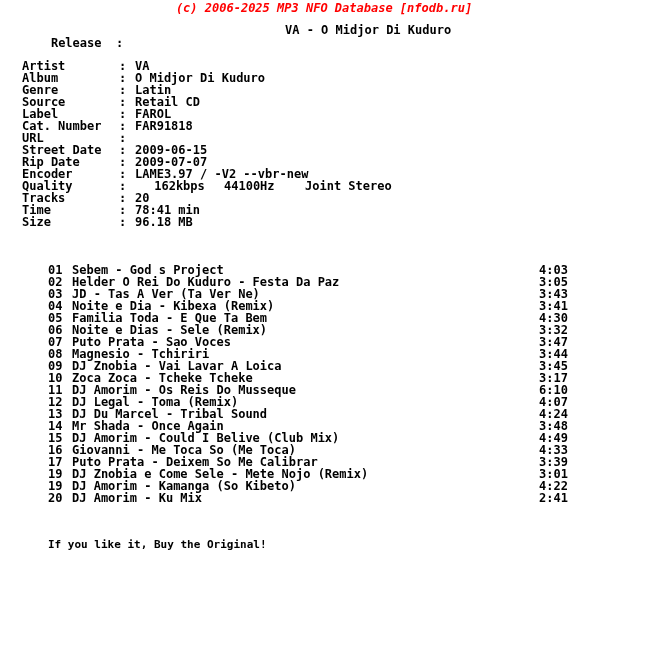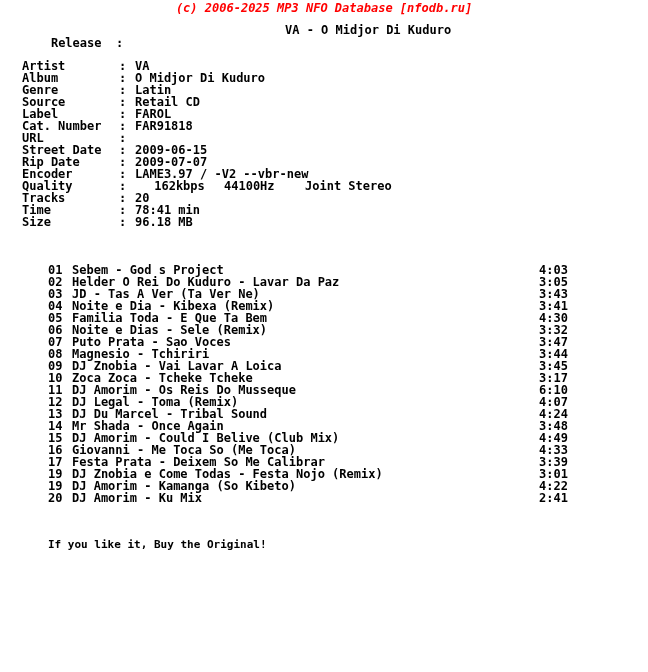--- a/index.html
+++ b/index.html
@@ -140,36 +140,36 @@
 
   <div class="release-row">
     <span class="release-label">Release  :</span>
     <span class="release-title">VA - O Midjor Di Kuduro</span>
   </div>
 
   <div class="info"><div class="info-row"><span class="info-key">Artist</span><span class="info-sep">:</span><span class="info-val">VA</span></div><div class="info-row"><span class="info-key">Album</span><span class="info-sep">:</span><span class="info-val">O Midjor Di Kuduro</span></div><div class="info-row"><span class="info-key">Genre</span><span class="info-sep">:</span><span class="info-val">Latin</span></div><div class="info-row"><span class="info-key">Source</span><span class="info-sep">:</span><span class="info-val">Retail CD</span></div><div class="info-row"><span class="info-key">Label</span><span class="info-sep">:</span><span class="info-val">FAROL</span></div><div class="info-row"><span class="info-key">Cat. Number</span><span class="info-sep">:</span><span class="info-val">FAR91818</span></div><div class="info-row"><span class="info-key">URL</span><span class="info-sep">:</span><span class="info-val"></span></div><div class="info-row"><span class="info-key">Street Date</span><span class="info-sep">:</span><span class="info-val">2009-06-15</span></div><div class="info-row"><span class="info-key">Rip Date</span><span class="info-sep">:</span><span class="info-val">2009-07-07</span></div><div class="info-row"><span class="info-key">Encoder</span><span class="info-sep">:</span><span class="info-val">LAME3.97 / -V2 --vbr-new</span></div><div class="info-row"><span class="info-key">Quality</span><span class="info-sep">:</span><span class="q-bitrate">162kbps</span><span class="q-freq">44100Hz</span><span class="q-mode">Joint Stereo</span></div><div class="info-row"><span class="info-key">Tracks</span><span class="info-sep">:</span><span class="info-val">20</span></div><div class="info-row"><span class="info-key">Time</span><span class="info-sep">:</span><span class="info-val">78:41 min</span></div><div class="info-row"><span class="info-key">Size</span><span class="info-sep">:</span><span class="info-val">96.18 MB</span></div></div>
 
   <div class="tracks">
       <div class="track-row"><span class="track-num">01</span><span class="track-title">Sebem - God s Project</span><span class="track-time">4:03</span></div>
-      <div class="track-row"><span class="track-num">02</span><span class="track-title">Helder O Rei Do Kuduro - Lavar Da Paz</span><span class="track-time">3:05</span></div>
+      <div class="track-row"><span class="track-num">02</span><span class="track-title">Helder O Rei Do Kuduro - Festa Da Paz</span><span class="track-time">3:05</span></div>
       <div class="track-row"><span class="track-num">03</span><span class="track-title">JD - Tas A Ver (Ta Ver Ne)</span><span class="track-time">3:43</span></div>
       <div class="track-row"><span class="track-num">04</span><span class="track-title">Noite e Dia - Kibexa (Remix)</span><span class="track-time">3:41</span></div>
       <div class="track-row"><span class="track-num">05</span><span class="track-title">Familia Toda - E Que Ta Bem</span><span class="track-time">4:30</span></div>
       <div class="track-row"><span class="track-num">06</span><span class="track-title">Noite e Dias - Sele (Remix)</span><span class="track-time">3:32</span></div>
       <div class="track-row"><span class="track-num">07</span><span class="track-title">Puto Prata - Sao Voces</span><span class="track-time">3:47</span></div>
       <div class="track-row"><span class="track-num">08</span><span class="track-title">Magnesio - Tchiriri</span><span class="track-time">3:44</span></div>
       <div class="track-row"><span class="track-num">09</span><span class="track-title">DJ Znobia - Vai Lavar A Loica</span><span class="track-time">3:45</span></div>
       <div class="track-row"><span class="track-num">10</span><span class="track-title">Zoca Zoca - Tcheke Tcheke</span><span class="track-time">3:17</span></div>
       <div class="track-row"><span class="track-num">11</span><span class="track-title">DJ Amorim - Os Reis Do Musseque</span><span class="track-time">6:10</span></div>
       <div class="track-row"><span class="track-num">12</span><span class="track-title">DJ Legal - Toma (Remix)</span><span class="track-time">4:07</span></div>
       <div class="track-row"><span class="track-num">13</span><span class="track-title">DJ Du Marcel - Tribal Sound</span><span class="track-time">4:24</span></div>
       <div class="track-row"><span class="track-num">14</span><span class="track-title">Mr Shada - Once Again</span><span class="track-time">3:48</span></div>
       <div class="track-row"><span class="track-num">15</span><span class="track-title">DJ Amorim - Could I Belive (Club Mix)</span><span class="track-time">4:49</span></div>
       <div class="track-row"><span class="track-num">16</span><span class="track-title">Giovanni - Me Toca So (Me Toca)</span><span class="track-time">4:33</span></div>
-      <div class="track-row"><span class="track-num">17</span><span class="track-title">Festa Prata - Deixem So Me Calibrar</span><span class="track-time">3:39</span></div>
-      <div class="track-row"><span class="track-num">19</span><span class="track-title">DJ Znobia e Come Todas - Festa Nojo (Remix)</span><span class="track-time">3:01</span></div>
+      <div class="track-row"><span class="track-num">17</span><span class="track-title">Puto Prata - Deixem So Me Calibrar</span><span class="track-time">3:39</span></div>
+      <div class="track-row"><span class="track-num">19</span><span class="track-title">DJ Znobia e Come Sele - Mete Nojo (Remix)</span><span class="track-time">3:01</span></div>
       <div class="track-row"><span class="track-num">19</span><span class="track-title">DJ Amorim - Kamanga (So Kibeto)</span><span class="track-time">4:22</span></div>
       <div class="track-row"><span class="track-num">20</span><span class="track-title">DJ Amorim - Ku Mix</span><span class="track-time">2:41</span></div>
     </div>
 
   <div class="footer">If you like it, Buy the Original!</div>
 
 </div>
 
 </body></html>

